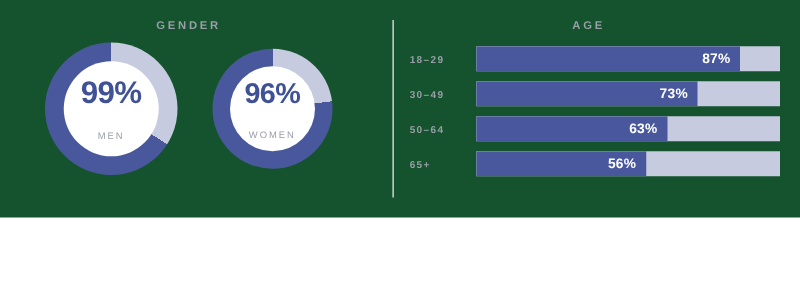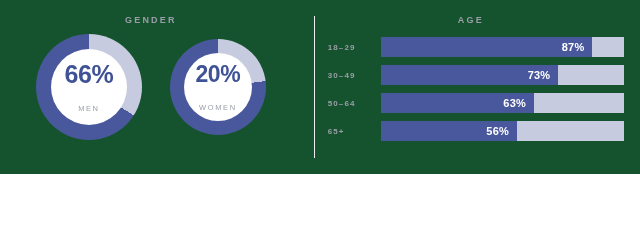--- a/index.html
+++ b/index.html
@@ -162,29 +162,29 @@
 <div class="infographic">
 
   <section class="panel panel-gender">
     <div class="panel-heading">GENDER</div>
 
     <div class="donut-row">
 
       <div class="donut">
         <div class="donut-ring" style="background: conic-gradient(from 122.4deg, rgb(73, 88, 156) 0deg, rgb(73, 88, 156) 237.6deg, rgb(198, 203, 224) 237.6deg, rgb(198, 203, 224) 360deg);"></div>
         <div class="donut-hole">
-          <div class="donut-value">66%</div>
+          <div class="donut-value">99%</div>
           <div class="donut-label">MEN</div>
         </div>
       </div>
 
       <div class="donut small">
         <div class="donut-ring" style="background: conic-gradient(from 82.8deg, rgb(73, 88, 156) 0deg, rgb(73, 88, 156) 277.2deg, rgb(198, 203, 224) 277.2deg, rgb(198, 203, 224) 360deg);"></div>
         <div class="donut-hole">
-          <div class="donut-value">20%</div>
+          <div class="donut-value">96%</div>
           <div class="donut-label">WOMEN</div>
         </div>
       </div>
 
     </div>
   </section>
 
   <div class="panel-divider"></div>
 
   <section class="panel panel-age">

